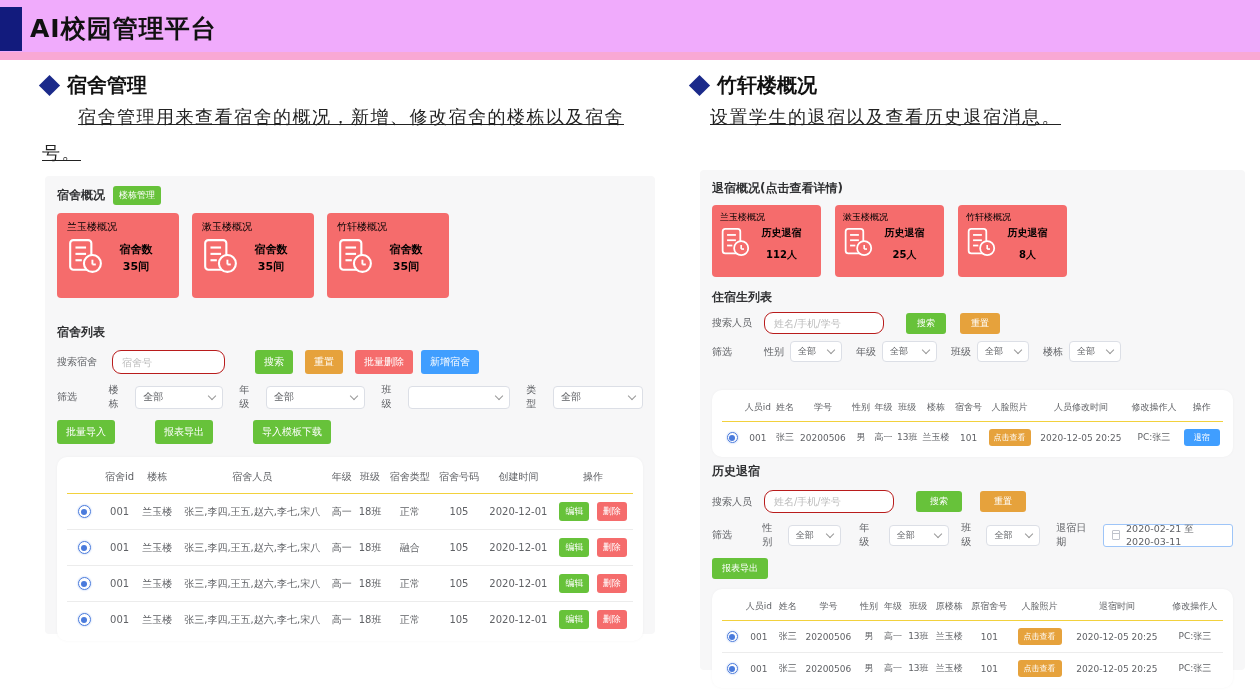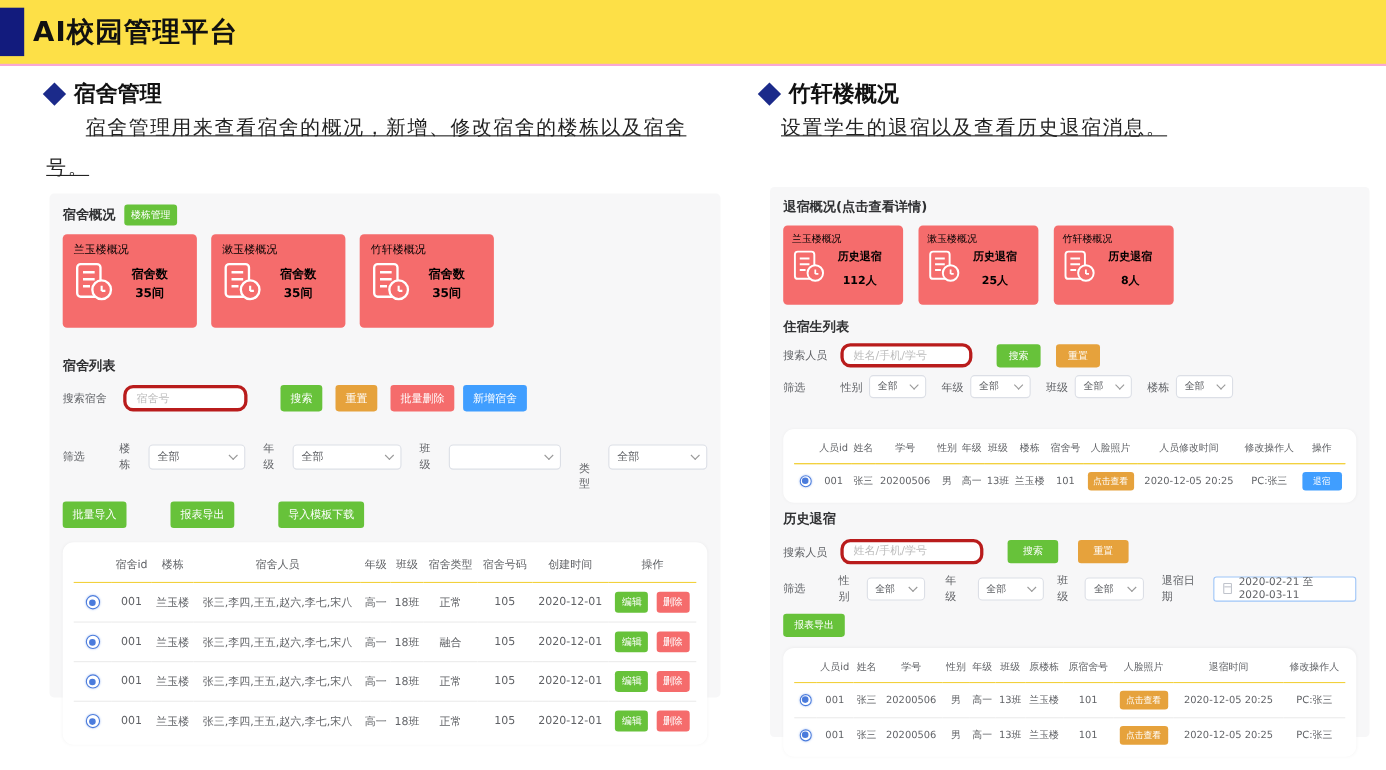--- a/index.html
+++ b/index.html
@@ -1,21 +1,21 @@
 <!DOCTYPE html>
 <html><head>
 <meta charset="utf-8">
 <style>
   * { margin:0; padding:0; box-sizing:border-box; }
   html,body { width:1260px; height:700px; background:#fff; overflow:hidden;
     font-family:"DejaVu Sans","Liberation Sans",sans-serif; color:#333; }
 
   
   .app-header { position:absolute; left:0; top:0; width:1260px; height:60px;
-    border-bottom:2px solid #f9a8d4; background:#fde047; }
+    border-bottom:8px solid #f9a8d4; background:#f0abfc; }
   .navy-block { position:absolute; left:0; top:7px; width:22px; height:44px; background:#121b7d; }
   .app-title { position:absolute; left:30px; top:12px; font-size:25px; font-weight:bold; color:#111; letter-spacing:1px; }
 
   
   .section { position:absolute; }
   .sec-head { display:flex; align-items:center; gap:10px; }
   .diamond { width:15px; height:15px; background:#1b2a8a; transform:rotate(45deg); }
   .sec-title { font-size:20px; font-weight:bold; color:#111; }
   .sec-desc { font-size:18px; line-height:36px; color:#222; text-indent:2em; letter-spacing:1.5px;text-decoration:underline; }
 
@@ -35,21 +35,21 @@
   
   .btn { display:inline-flex; align-items:center; justify-content:center; color:#fff;
     border:none; border-radius:3px; font-size:10px; padding:5px 9px; cursor:pointer; white-space:nowrap; }
   .btn-green { background:#67c23a; } .btn-orange { background:#e6a23c; }
   .btn-red { background:#f56c6c; } .btn-blue { background:#409eff; }
   .btn-sm { font-size:9px; padding:3px 6px; }
 
   
   .frow { display:flex; align-items:center; margin-top:9px; }
   .flabel { font-size:10px; color:#606266; }
-  .inp { background:#fff; border:3px solid #b91c1c; border-radius:9px; height:24px;
+  .inp { background:#fff; border:1px solid #b91c1c; border-radius:9px; height:24px;
     font-size:10px; color:#333; padding:6px 9px; outline:none; font-family:inherit; }
   .inp::placeholder { color:#bbb; }
   .sel { background:#fff; border:1px solid #dcdfe6; border-radius:4px; height:23px;
     display:inline-flex; align-items:center; justify-content:space-between; padding:0 7px; font-size:10px; color:#606266; }
   .caret { width:6px; height:6px; border-right:1.4px solid #999; border-bottom:1.4px solid #999;
     transform:rotate(45deg); margin-top:-3px; }
 
   
   .table-card { background:#fff; border-radius:10px; padding:4px 10px; box-shadow:0 0 3px rgba(0,0,0,0.04); }
   table { width:100%; border-collapse:collapse; }
@@ -178,21 +178,21 @@
     <span class="flabel" style="margin-left:16px;">年级</span>
     <span class="sel" style="width:105px;margin-left:8px;">
       <span>全部</span>
       <span class="caret"></span>
     </span>
     <span class="flabel" style="margin-left:16px;">班级</span>
     <span class="sel" style="width:108px;margin-left:8px;">
       <span></span>
       <span class="caret"></span>
     </span>
-    <span class="flabel" style="margin-left:16px;margin-top:36px;">类型</span>
+    <span class="flabel" style="margin-left:16px;">类型</span>
     <span class="sel" style="width:95px;margin-left:8px;">
       <span>全部</span>
       <span class="caret"></span>
     </span>
   </div>
 
   <div class="frow" style="gap:0;">
     <button class="btn btn-green">批量导入</button>
     <button class="btn btn-green" style="margin-left:40px;">报表导出</button>
     <button class="btn btn-green" style="margin-left:40px;">导入模板下载</button>

